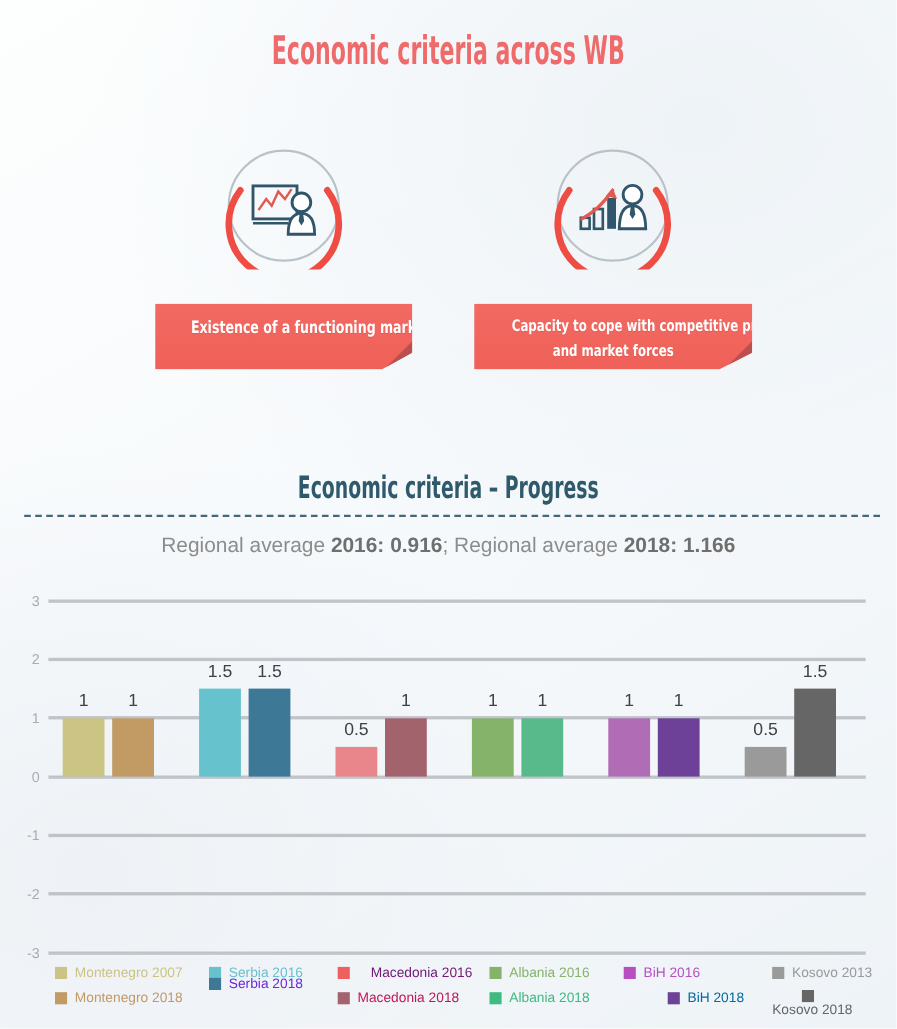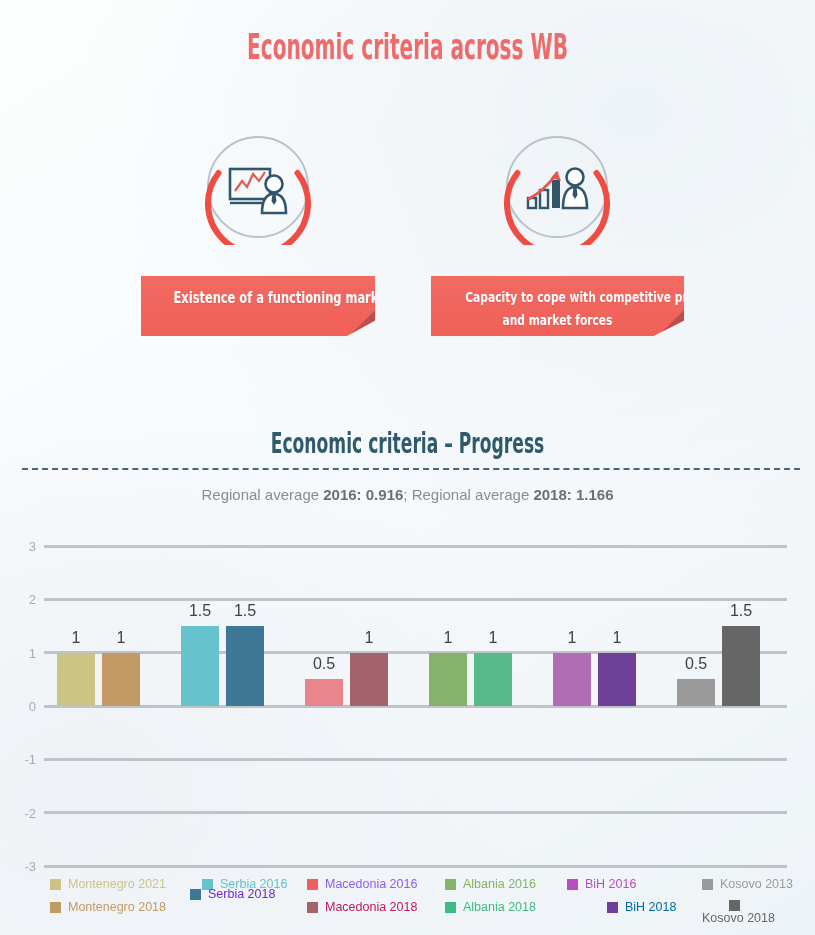--- a/index.html
+++ b/index.html
@@ -105,21 +105,21 @@
     width: 778px;
     height: 0;
     border-top: 2px dashed #44677a;
   }
   .subtitle {
     position: absolute;
     left: 0;
     top: 486px;
     width: 815px;
     text-align: center;
-    font-size: 15px;
+    font-size: 19px;
     color: #8c8c8c;
     white-space: nowrap;
   }
   .subtitle b { color: #6f6f6f; font-weight: 700; }
 
   
   .plot {
     position: absolute;
     left: 0;
     top: 536px;
@@ -276,35 +276,35 @@
         <div class="bar" title="Kosovo 2016" style="left: 677px; top: 143.333px; width: 38px; height: 26.6667px; background: rgb(154, 154, 154);"></div>
         <div class="bar-val" style="left: 696px; top: 119.333px;">0.5</div>
         <div class="bar" title="Kosovo 2018" style="left: 722px; top: 90px; width: 38px; height: 80px; background: rgb(102, 102, 102);"></div>
         <div class="bar-val" style="left: 741px; top: 66px;">1.5</div>
       </div>
   </div>
 
   <div class="legend">
       <div class="lg-item" style="left: 50px; top: 5px; color: rgb(204, 196, 132);">
         <span class="lg-sw" style="background: rgb(204, 196, 132);"></span>
-        <span>Montenegro 2021</span>
+        <span>Montenegro 2007</span>
       </div>
       <div class="lg-item" style="left: 50px; top: 28px; color: rgb(193, 154, 100); text-align: right;">
         <span class="lg-sw" style="background: rgb(193, 154, 100);"></span>
         <span>Montenegro 2018</span>
       </div>
-      <div class="lg-item" style="left: 190px; top: 5px; color: rgb(102, 194, 205); margin-left: 12px;">
+      <div class="lg-item" style="left: 190px; top: 5px; color: rgb(102, 194, 205);">
         <span class="lg-sw" style="background: rgb(102, 194, 205);"></span>
         <span>Serbia 2016</span>
       </div>
       <div class="lg-item" style="left: 190px; top: 15px; color: #6d28d9;">
         <span class="lg-sw" style="background: rgb(61, 120, 151);"></span>
         <span>Serbia 2018</span>
       </div>
-      <div class="lg-item" style="left: 307px; top: 5px; color: #8b5cf6;">
+      <div class="lg-item" style="left: 307px; top: 5px; color: #701a75; gap: 12px;">
         <span class="lg-sw" style="background: rgb(239, 95, 95);"></span>
         <span>Macedonia 2016</span>
       </div>
       <div class="lg-item" style="left: 307px; top: 28px; color: #be185d;">
         <span class="lg-sw" style="background: rgb(162, 99, 108);"></span>
         <span>Macedonia 2018</span>
       </div>
       <div class="lg-item" style="left: 445px; top: 5px; color: rgb(134, 179, 106);">
         <span class="lg-sw" style="background: rgb(134, 179, 106);"></span>
         <span>Albania 2016</span>

